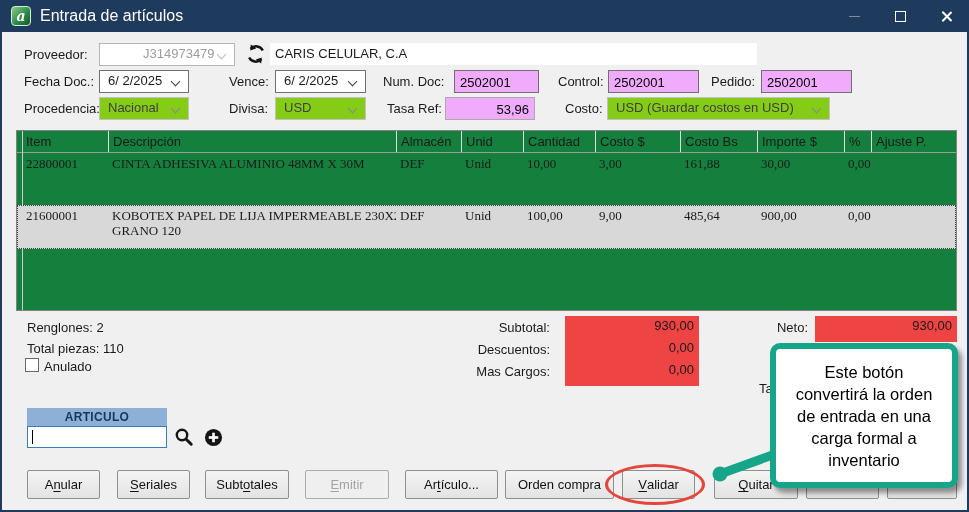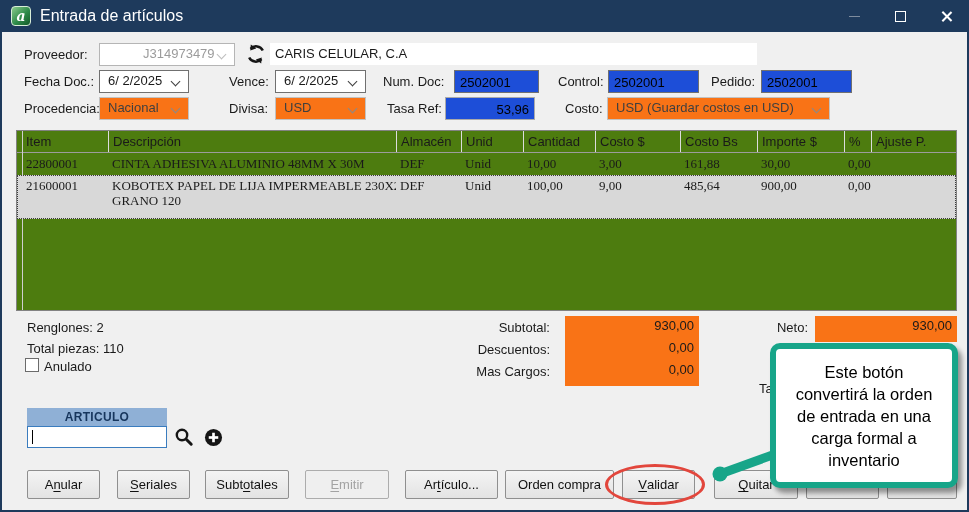--- a/index.html
+++ b/index.html
@@ -22,49 +22,49 @@
   .glyph-min { width:11px; height:1px; background:#7E8C9E; display:block; }
   .glyph-max { width:11px; height:11px; border:1.4px solid #fff; display:block; }
   .glyph-close { position:relative; width:13px; height:13px; display:block; }
   .glyph-close::before, .glyph-close::after { content:""; position:absolute; left:6px; top:0;
       width:1.6px; height:13px; background:#fff; }
   .glyph-close::before { transform:rotate(45deg); }
   .glyph-close::after  { transform:rotate(-45deg); }
 
   
   .lbl { position:absolute; white-space:nowrap; }
-  .fld { position:absolute; background:#1d4ed8; border:1px solid #707070; padding:2px 5px 0 5px;
+  .fld { position:absolute; background:#f0abfc; border:1px solid #707070; padding:2px 5px 0 5px;
          font-family:"Liberation Sans", sans-serif; font-size:13px; color:#000; }
   input.fld { outline:none; }
   .combo { position:absolute; background:#fff; border:1px solid #707070; padding:2px 20px 0 8px; }
   .combo.lightb { border-color:#B5B5B5; color:#9B9B9B; }
-  .combo.disabled { background:#f97316; border-color:#C2C2C2; color:#3F3F3F; }
+  .combo.disabled { background:#84cc16; border-color:#C2C2C2; color:#3F3F3F; }
   .chev { position:absolute; right:9px; top:7px; width:7px; height:7px;
           border-right:1.5px solid #3F3F3F; border-bottom:1.5px solid #3F3F3F; transform:rotate(45deg); }
   .chev.light { border-color:#BDBDBD; }
   .chev.gray  { border-color:#8A8A8A; }
   .whitefld { position:absolute; background:#fff; padding-top:3px; }
 
   
   .grid { position:absolute; left:14px; top:130px; width:941px; height:181px;
-          background:#4d7c0f; border:1px solid #828282; }
+          background:#15803d; border:1px solid #828282; }
   .gutterline { position:absolute; left:5px; top:0; bottom:0; width:0; border-left:1px solid #CFCFCF; z-index:1; }
   .ghead, .grow { display:grid; grid-template-columns:5px 86px 288px 65px 62px 72px 85px 77px 87px 27px 85px; position:relative; }
   .ghead { height:22px; border-bottom:1px solid #9C9C9C; z-index:0; }
   .ghead .gc { padding:3px 4px 0 4px; border-left:1px solid #DCDCDC; white-space:nowrap; overflow:hidden; }
   .ghead .gc:nth-child(1), .ghead .gc:nth-child(2) { border-left:none; }
   .grow { min-height:22px; z-index:0;font-family:Liberation Serif, serif; }
   .grow .gc { padding:3px 4px 0 4px; white-space:nowrap; overflow:hidden; line-height:15px; }
   .num { text-align:left; padding-right:6px !important; }
-  .row-selected { background:#D8D8D8; outline:1px dotted #3C3C3C; outline-offset:-1px; z-index:2; height:44px; }
+  .row-selected { background:#D8D8D8; outline:1px dotted #3C3C3C; outline-offset:-1px; z-index:2; height:44px;margin-top:30px; }
   .desc-line { display:block; }
 
   
   .sumlbl { position:absolute; text-align:right; white-space:nowrap; }
-  .sumfld { position:absolute; background:#f97316; height:26px; text-align:right; padding:2px 5px 0 0; }
+  .sumfld { position:absolute; background:#ef4444; height:26px; text-align:right; padding:2px 5px 0 0; }
 
   
   .art-head { position:absolute; left:25px; top:408px; width:140px; height:18px; background:#8FB0D6;
               color:#17365D; font-weight:bold; font-size:12px; text-align:center; padding-top:2px; letter-spacing:.3px; }
   .art-input { position:absolute; left:25px; top:426px; width:140px; height:22px; background:#fff;
                border:1.5px solid #3A7CBE; }
   .caret { position:absolute; left:4px; top:3px; width:1px; height:14px; background:#000; }
   .icon-btn { position:absolute; background:none; border:none; padding:0; cursor:pointer; }
 
   

